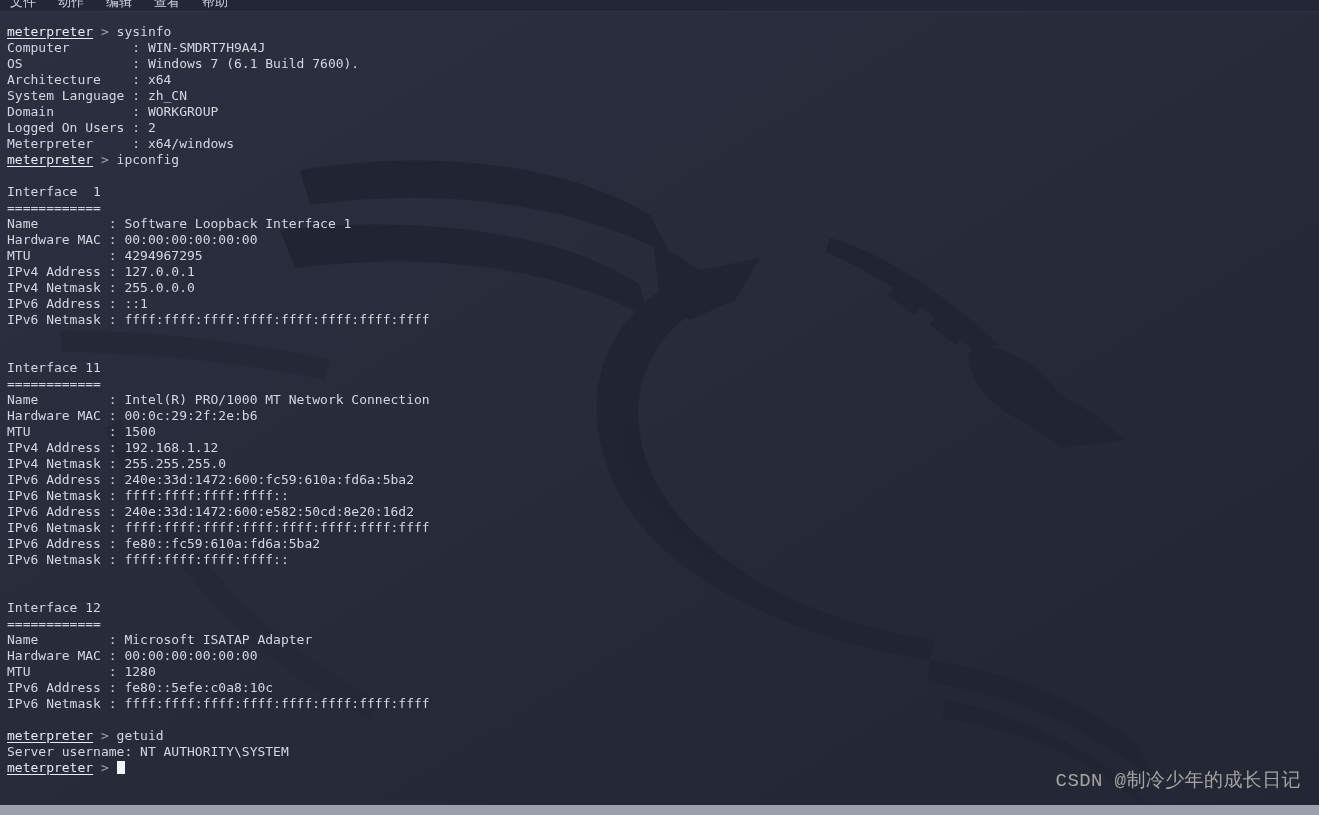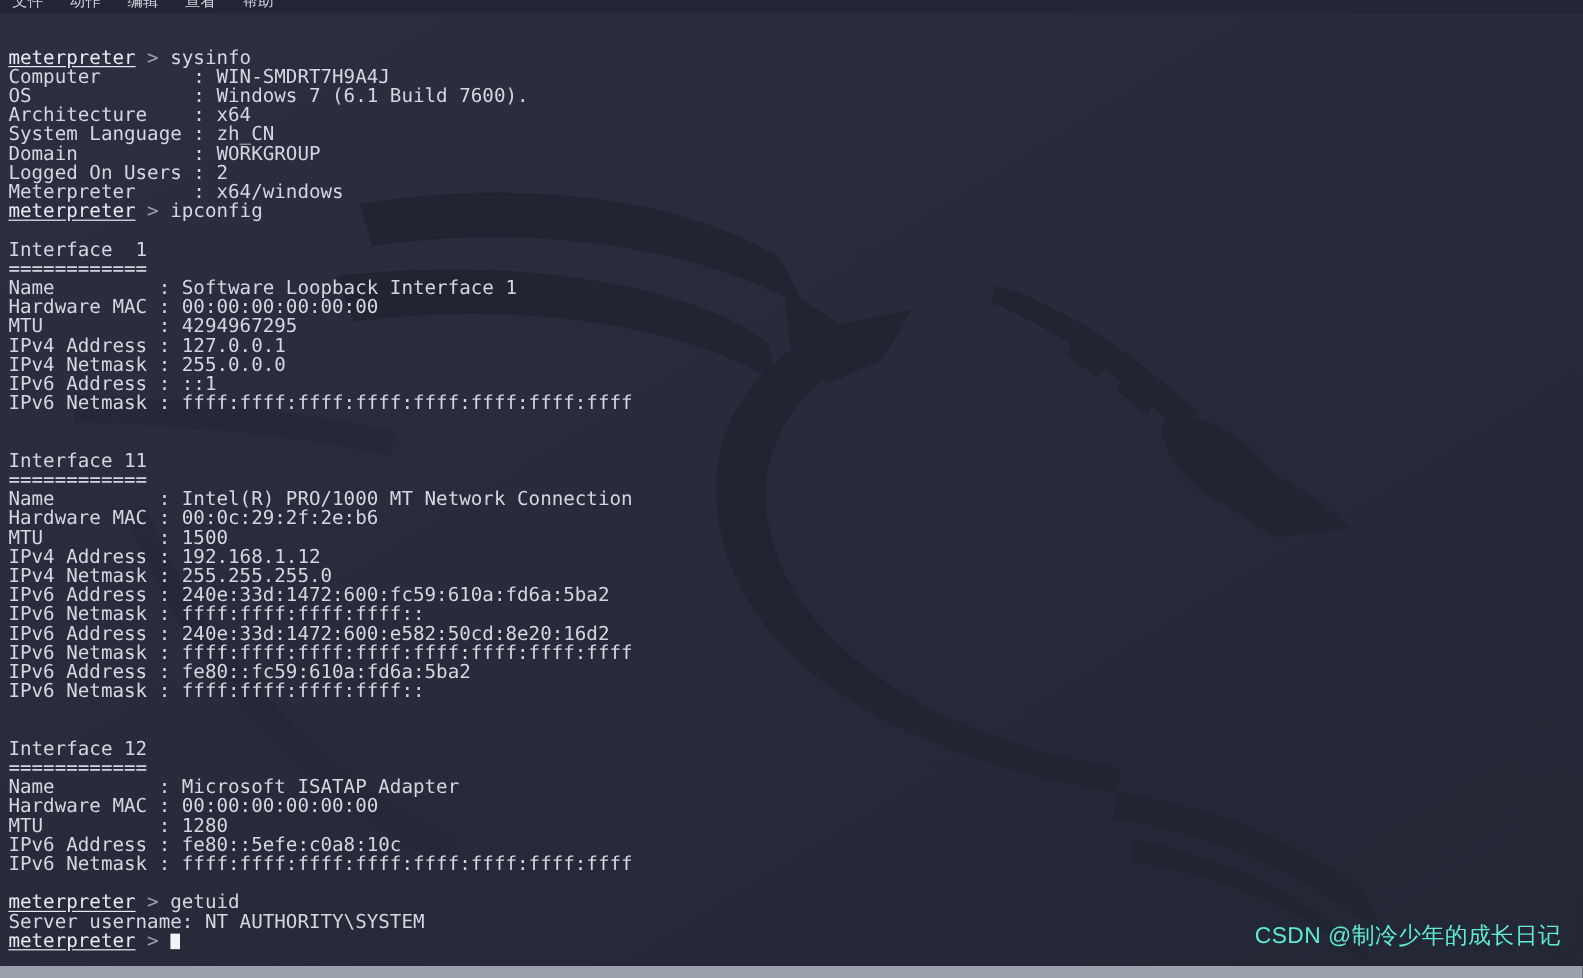--- a/index.html
+++ b/index.html
@@ -57,23 +57,23 @@
     width: 1319px;
     height: 791px;
     z-index: 2;
     padding: 0;
     box-sizing: border-box;
     overflow: hidden;
   }
   #term-lines {
     position: absolute;
     left: 7px;
-    top: 28px;
+    top: 12px;
     font-family: "DejaVu Sans Mono", "Liberation Mono", monospace;
-    font-size: 16px;
+    font-size: 13px;
     line-height: 16px;
     color: #d3d7e0;
     white-space: pre;
     letter-spacing: 0px;
   }
   .line { height: 16px; white-space: pre; }
   .blank { height: 16px; }
   .prompt-host {
     color: #e8ebf2;
     text-decoration: underline;
@@ -88,23 +88,23 @@
     height: 13px;
     background: #f2f4f8;
     vertical-align: -2px;
   }
 
   
   #csdn-watermark {
     position: absolute;
     right: 18px;
     bottom: 22px;
-    font-family: Liberation Sans, sans-serif;
+    font-family: Liberation Mono, monospace;
     font-size: 19px;
-    color: #5eead4;
+    color: #a3a3a3;
     z-index: 4;
     white-space: nowrap;
     letter-spacing: 0.4px;
   }
 
   
   #bottom-bar {
     position: absolute;
     left: 0;
     bottom: 0;

